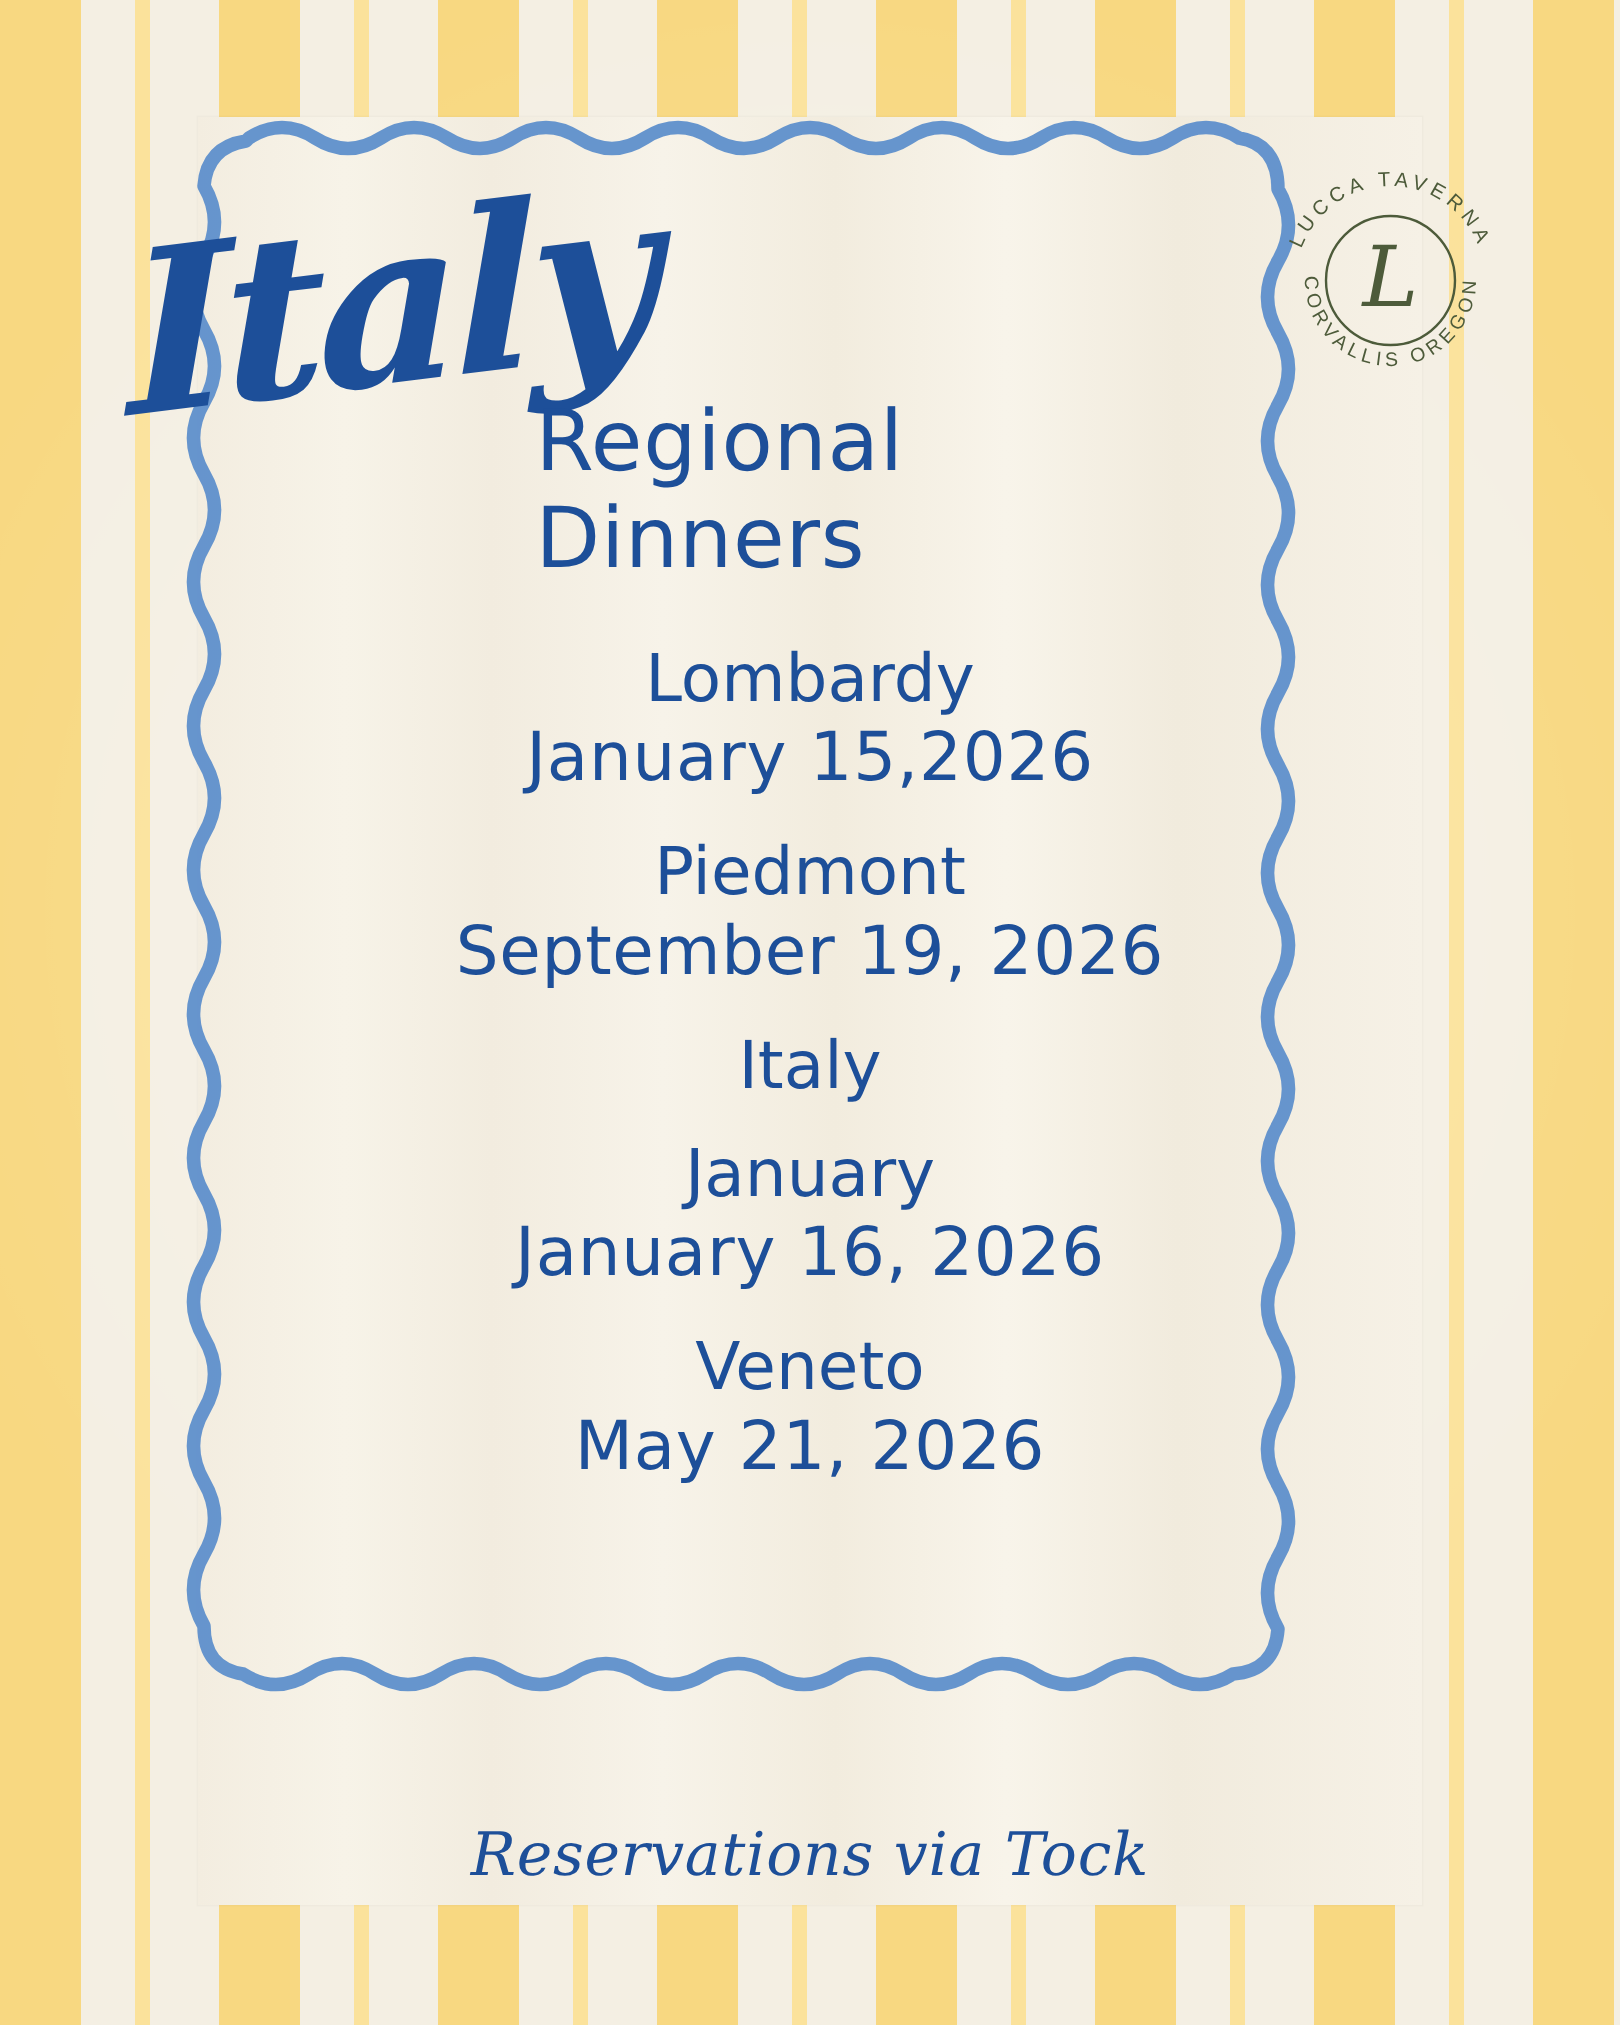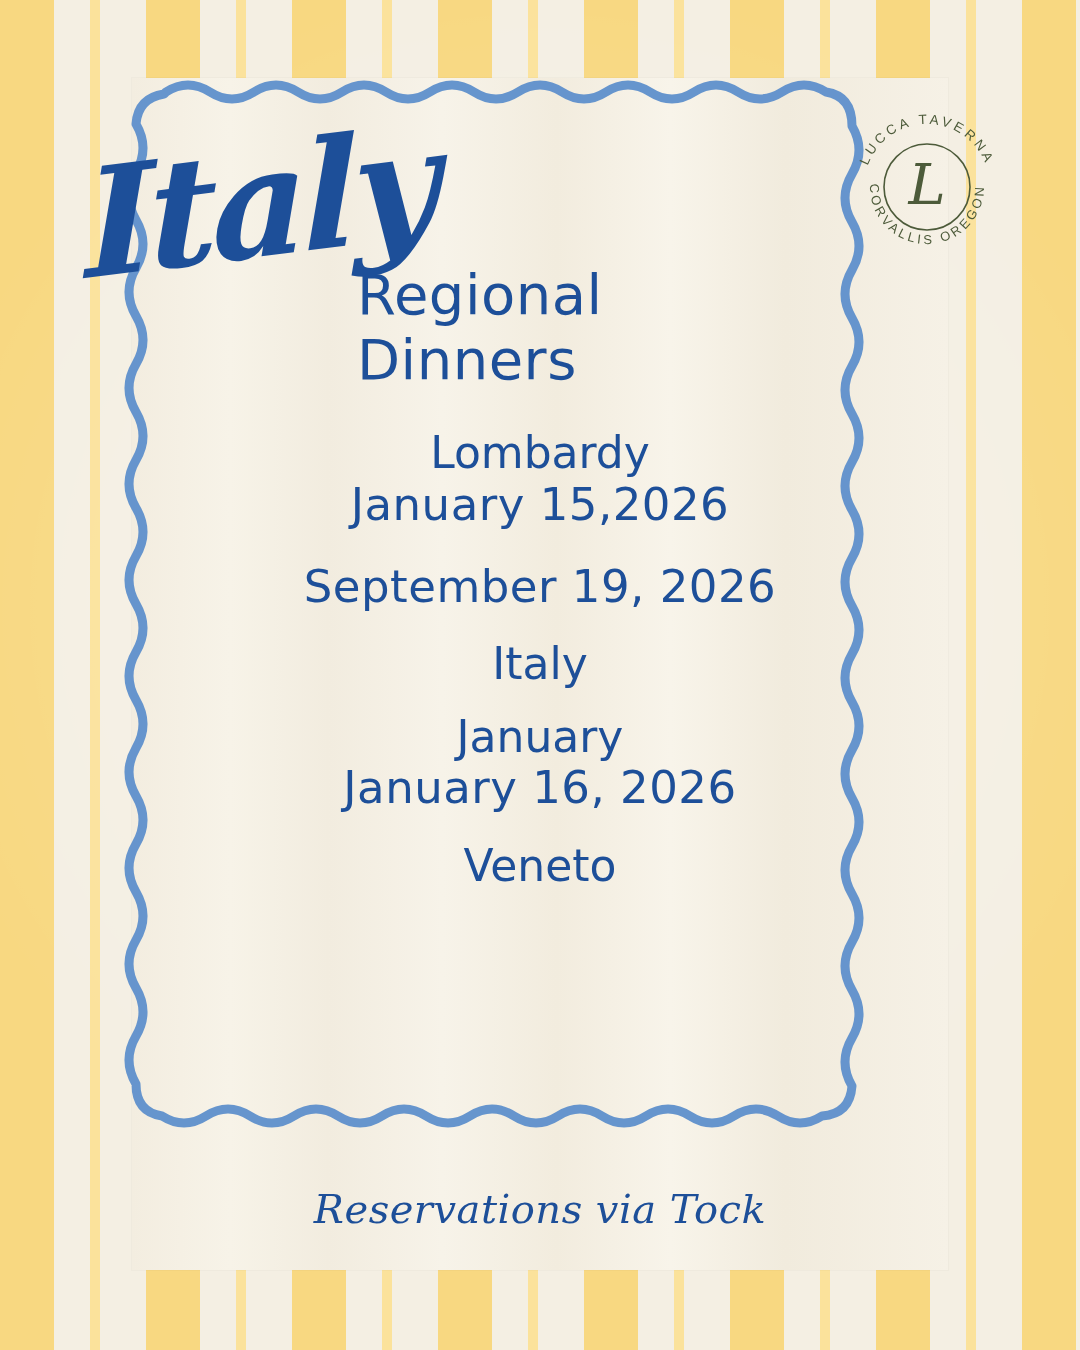--- a/index.html
+++ b/index.html
@@ -133,21 +133,21 @@
     font-family: "DejaVu Sans", sans-serif;
     font-size: 45px;
     line-height: 1.25;
     color: #1d4f99;
     letter-spacing: 0.5px;
     text-align: center;
   }
   .footnote {
     position: absolute;
     left: 132px;
-    top: 1186px;
+    top: 1214px;
     width: 816px;
     text-align: center;
     font-family: "DejaVu Serif", serif;
     font-style: italic;
     font-size: 40px;
     color: #1d4f99;
     letter-spacing: 0.5px;
   }
 </style>
 </head>
@@ -211,29 +211,31 @@
     <div class="script-word">Italy</div>
     <div class="sub-word">Regional Dinners</div>
   </div>
 
   <div class="events">
     <div class="event">
       <div class="event-region">Lombardy</div>
       <div class="event-date">January 15,2026</div>
     </div>
     <div class="event">
+      <div class="event-region">Piedmont</div>
       <div class="event-date">September 19, 2026</div>
     </div>
     <div class="event">
       <div class="event-region">Italy</div>
     </div>
     <div class="event">
       <div class="event-region">January</div>
       <div class="event-date">January 16, 2026</div>
     </div>
     <div class="event">
       <div class="event-region">Veneto</div>
+      <div class="event-date">May 21, 2026</div>
     </div>
   </div>
 
   <div class="footnote">Reservations via Tock</div>
 
 </div>
 
 </body></html>

